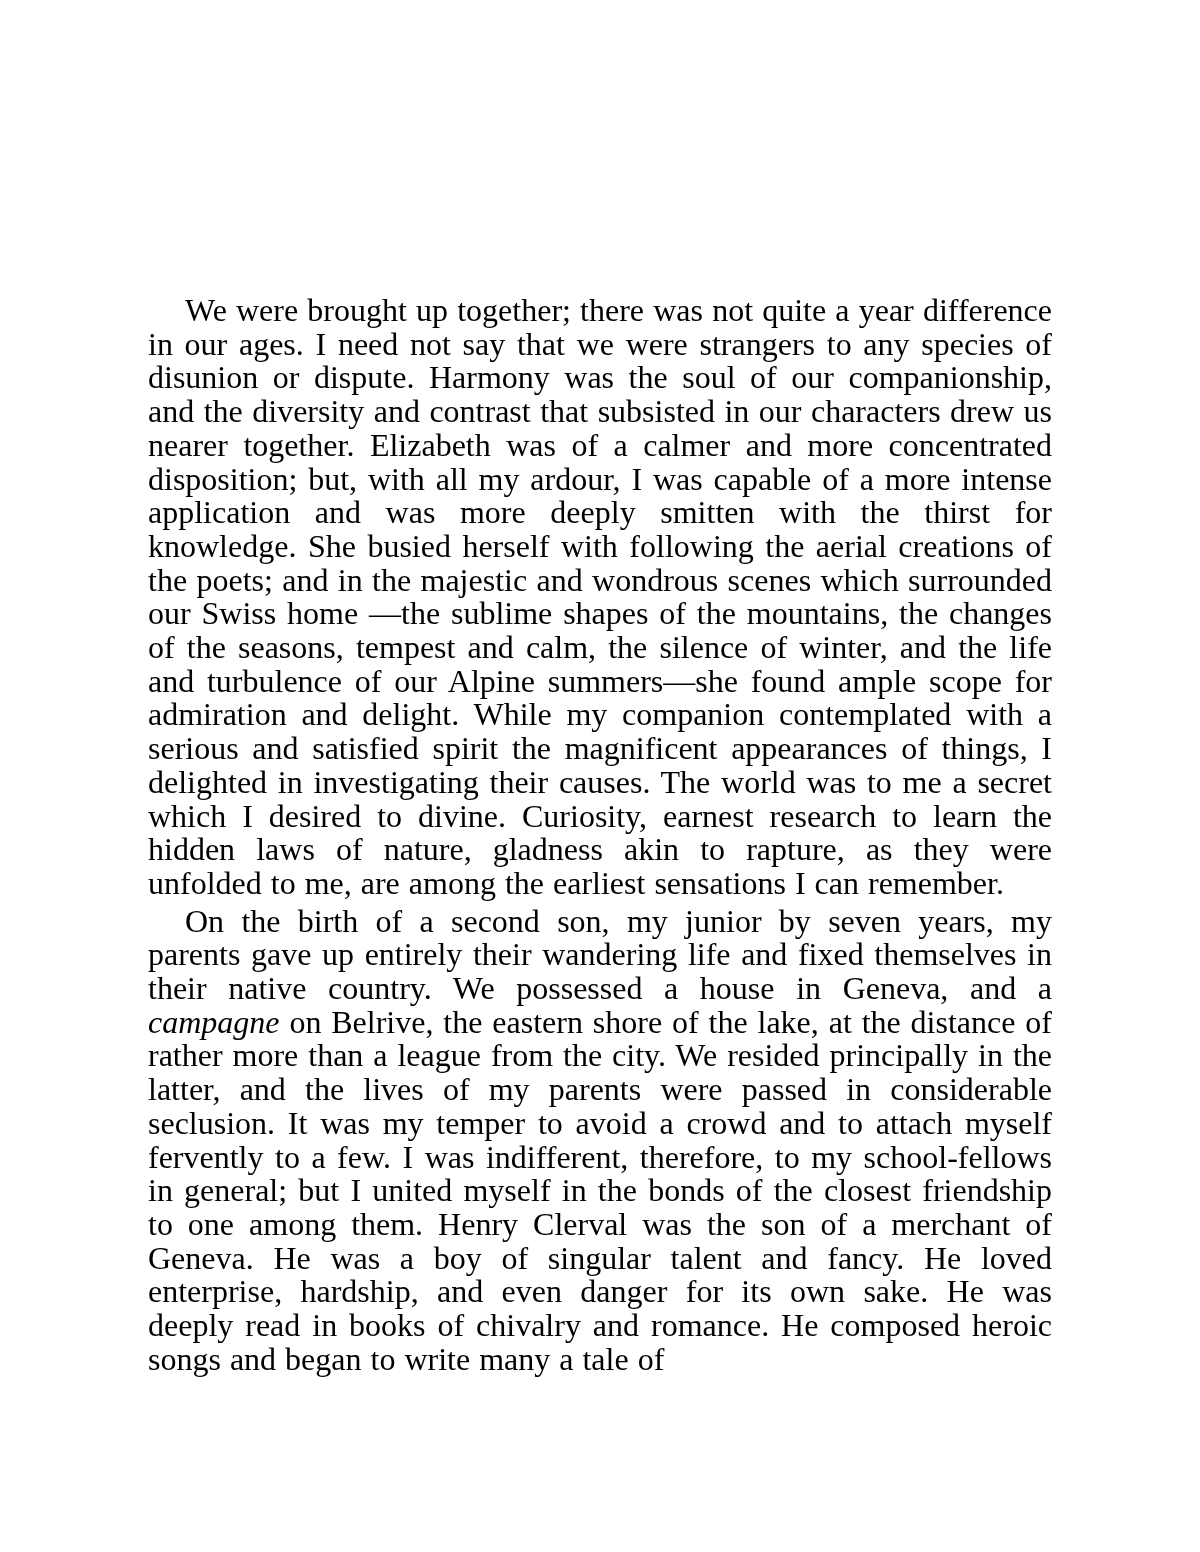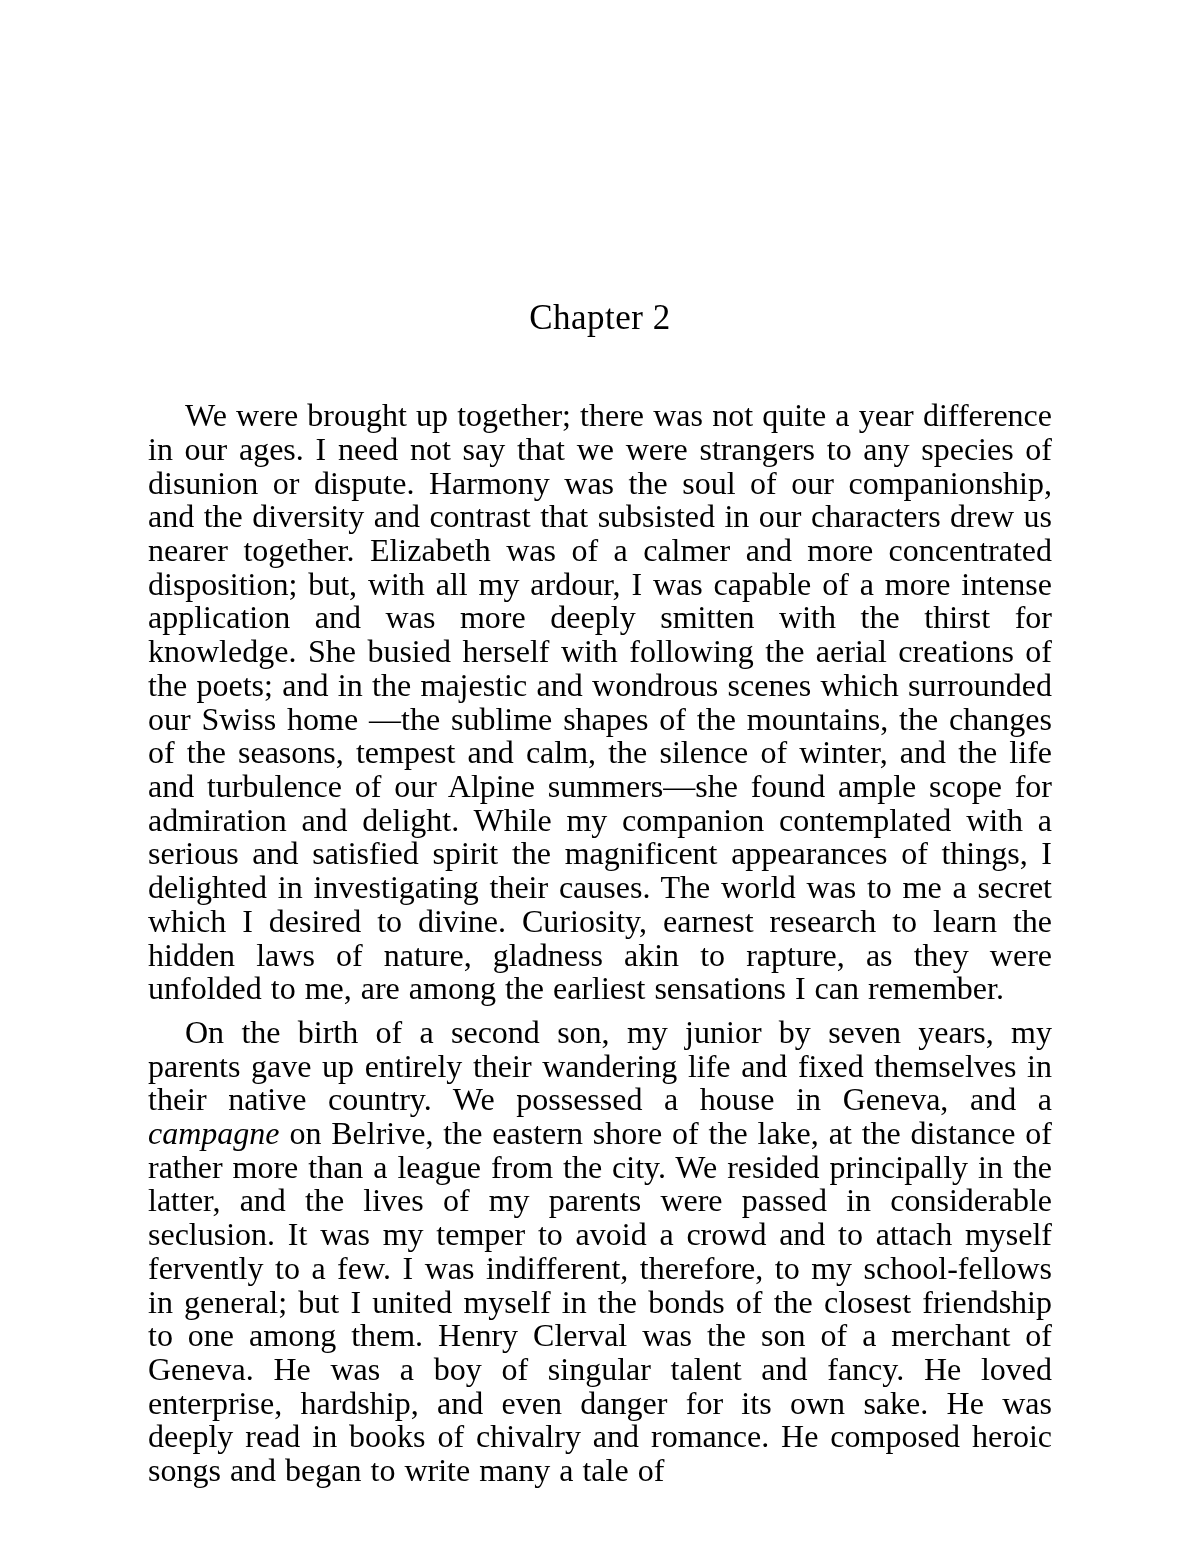--- a/index.html
+++ b/index.html
@@ -31,30 +31,29 @@
   }
   .para {
     font-size: 32px;
     line-height: 33.7px;
     text-align: justify;
     text-indent: 37px;
     margin: 0;
     word-spacing: 1px;
   }
   .para + .para {
-    margin-top: 10px;
+    margin-top: 4px;
   }
   .para em {
     font-style: italic;
   }
 </style>
 </head>
 <body>
 
 <div class="page">
-  <h1 class="chapter-title">Chapter 2</h1>
 
   <div class="text-block">
     <p class="para">We were brought up together; there was not quite a year difference in our ages. I need not say that we were strangers to any species of disunion or dispute. Harmony was the soul of our companionship, and the diversity and contrast that subsisted in our characters drew us nearer together. Elizabeth was of a calmer and more concentrated disposition; but, with all my ardour, I was capable of a more intense application and was more deeply smitten with the thirst for knowledge. She busied herself with following the aerial creations of the poets; and in the majestic and wondrous scenes which surrounded our Swiss home —the sublime shapes of the mountains, the changes of the seasons, tempest and calm, the silence of winter, and the life and turbulence of our Alpine summers—she found ample scope for admiration and delight. While my companion contemplated with a serious and satisfied spirit the magnificent appearances of things, I delighted in investigating their causes. The world was to me a secret which I desired to divine. Curiosity, earnest research to learn the hidden laws of nature, gladness akin to rapture, as they were unfolded to me, are among the earliest sensations I can remember.</p>
 
     <p class="para"><span>On the birth of a second son, my junior by seven years, my parents gave up entirely their wandering life and fixed themselves in their native country. We possessed a house in Geneva, and a </span><em>campagne</em><span> on Belrive, the eastern shore of the lake, at the distance of rather more than a league from the city. We resided principally in the latter, and the lives of my parents were passed in considerable seclusion. It was my temper to avoid a crowd and to attach myself fervently to a few. I was indifferent, therefore, to my school-fellows in general; but I united myself in the bonds of the closest friendship to one among them. Henry Clerval was the son of a merchant of Geneva. He was a boy of singular talent and fancy. He loved enterprise, hardship, and even danger for its own sake. He was deeply read in books of chivalry and romance. He composed heroic songs and began to write many a tale of</span></p>
   </div>
 </div>
 
 </body></html>

